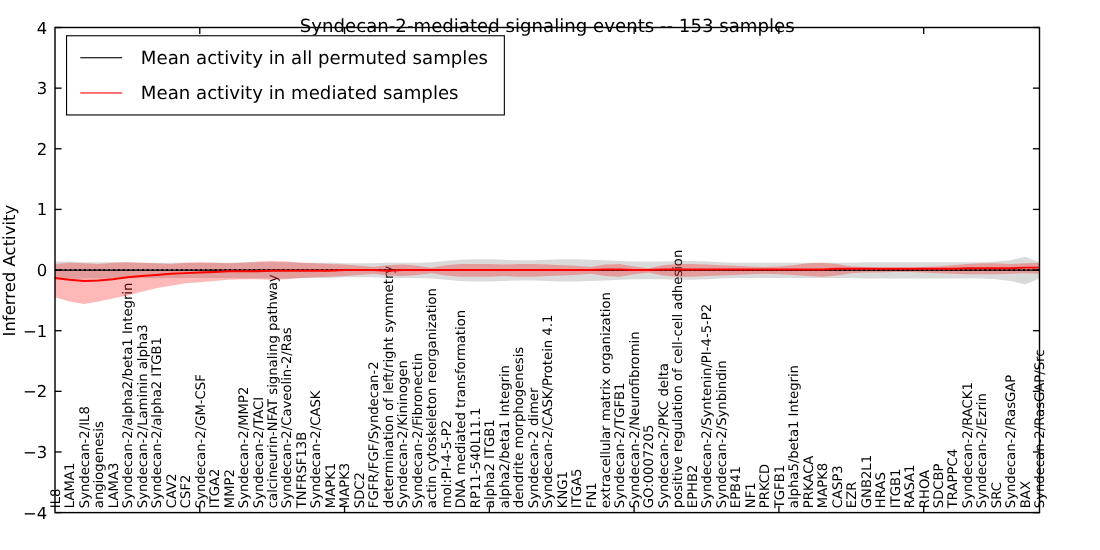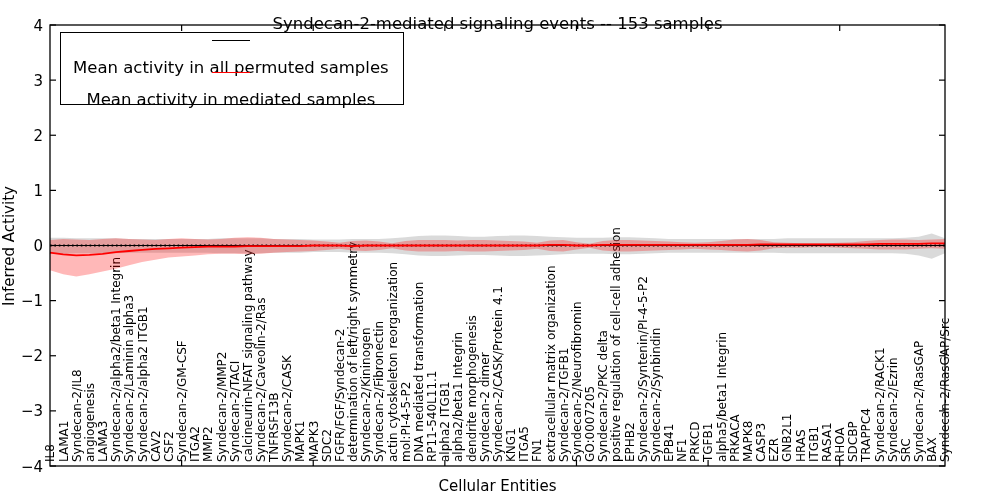--- a/index.html
+++ b/index.html
@@ -6,31 +6,30 @@
   #page{position:relative;width:1000px;height:500px;background:#ffffff;overflow:hidden;
         font-family:"DejaVu Sans","Liberation Sans",sans-serif;color:#000;}
   #chart-title{position:absolute;left:50px;top:14px;width:895px;text-align:center;
         font-size:16.5px;white-space:nowrap;}
   #x-axis-label{position:absolute;left:50px;top:477px;width:895px;text-align:center;font-size:15px;}
   #y-axis-label{position:absolute;left:9px;top:246px;transform:translate(-50%,-50%) rotate(-90deg);
         white-space:nowrap;font-size:15px;}
   svg{position:absolute;left:0;top:0;}
   #legend{position:absolute;left:60px;top:32px;border:1.5px solid #000;background:#fff;
         padding:7px 14px 7px 12px;display:flex;flex-direction:column;gap:7px;}
-  .legend-row{display:flex;align-items:center;gap:17px;height:25px;flex-direction:column;}
+  .legend-row{display:flex;align-items:center;gap:17px;height:25px;}
   .legend-line{width:38px;height:0;border-top:1.7px solid #000;}
   .legend-label{font-size:16.5px;white-space:nowrap;}
 </style>
 </head>
 <body>
 
 <div id="page">
   <div id="chart-title">Syndecan-2-mediated signaling events -- 153 samples</div>
   <div id="y-axis-label">Inferred Activity</div>
-  <div id="x-axis-label">Cellular Entities</div>
 
   <svg id="plot" width="1000" height="500" viewBox="0 0 1000 500">
     <g id="xlabels-group">
         <text x="54.4" y="462" font-size="12px" fill="#000" text-anchor="start" transform="rotate(-90 54.4 462)" font-family="&quot;DejaVu Sans&quot;,&quot;Liberation Sans&quot;,sans-serif">IL8</text>
         <text x="67.56176470588235" y="462" font-size="12px" fill="#000" text-anchor="start" transform="rotate(-90 67.56176470588235 462)" font-family="&quot;DejaVu Sans&quot;,&quot;Liberation Sans&quot;,sans-serif">LAMA1</text>
         <text x="80.72352941176472" y="462" font-size="12px" fill="#000" text-anchor="start" transform="rotate(-90 80.72352941176472 462)" font-family="&quot;DejaVu Sans&quot;,&quot;Liberation Sans&quot;,sans-serif">Syndecan-2/IL8</text>
         <text x="93.88529411764706" y="462" font-size="12px" fill="#000" text-anchor="start" transform="rotate(-90 93.88529411764706 462)" font-family="&quot;DejaVu Sans&quot;,&quot;Liberation Sans&quot;,sans-serif">angiogenesis</text>
         <text x="107.04705882352943" y="462" font-size="12px" fill="#000" text-anchor="start" transform="rotate(-90 107.04705882352943 462)" font-family="&quot;DejaVu Sans&quot;,&quot;Liberation Sans&quot;,sans-serif">LAMA3</text>
         <text x="120.20882352941177" y="462" font-size="12px" fill="#000" text-anchor="start" transform="rotate(-90 120.20882352941177 462)" font-family="&quot;DejaVu Sans&quot;,&quot;Liberation Sans&quot;,sans-serif">Syndecan-2/alpha2/beta1 Integrin</text>
         <text x="133.37058823529412" y="462" font-size="12px" fill="#000" text-anchor="start" transform="rotate(-90 133.37058823529412 462)" font-family="&quot;DejaVu Sans&quot;,&quot;Liberation Sans&quot;,sans-serif">Syndecan-2/Laminin alpha3</text>

